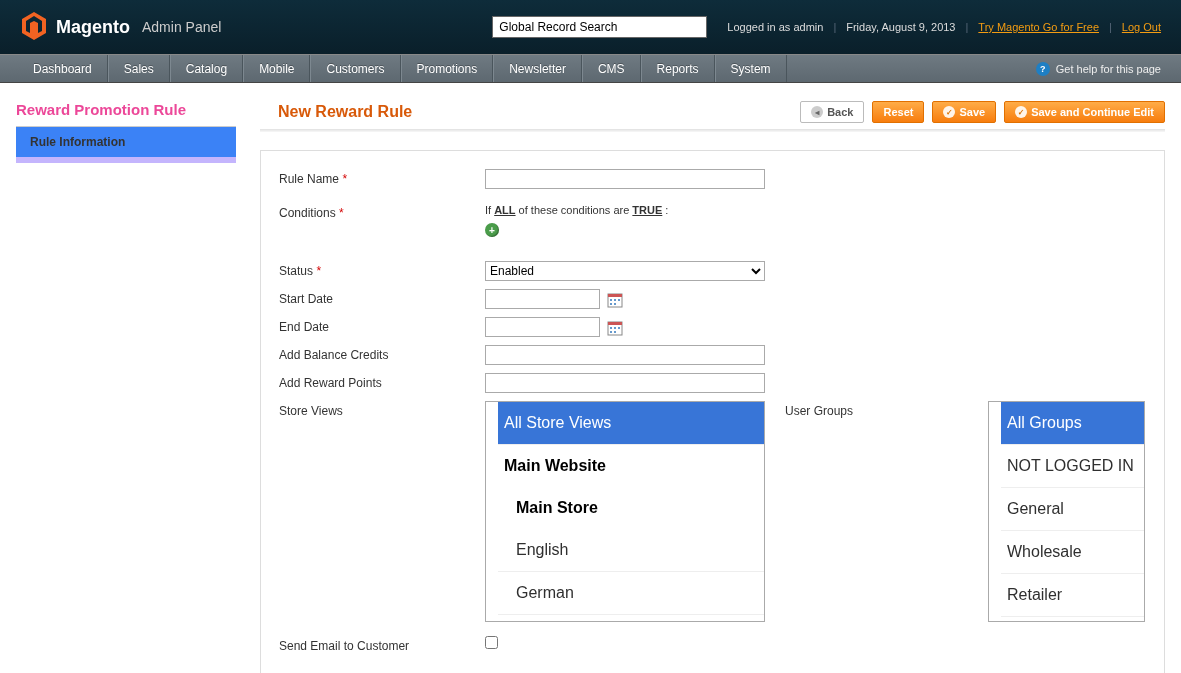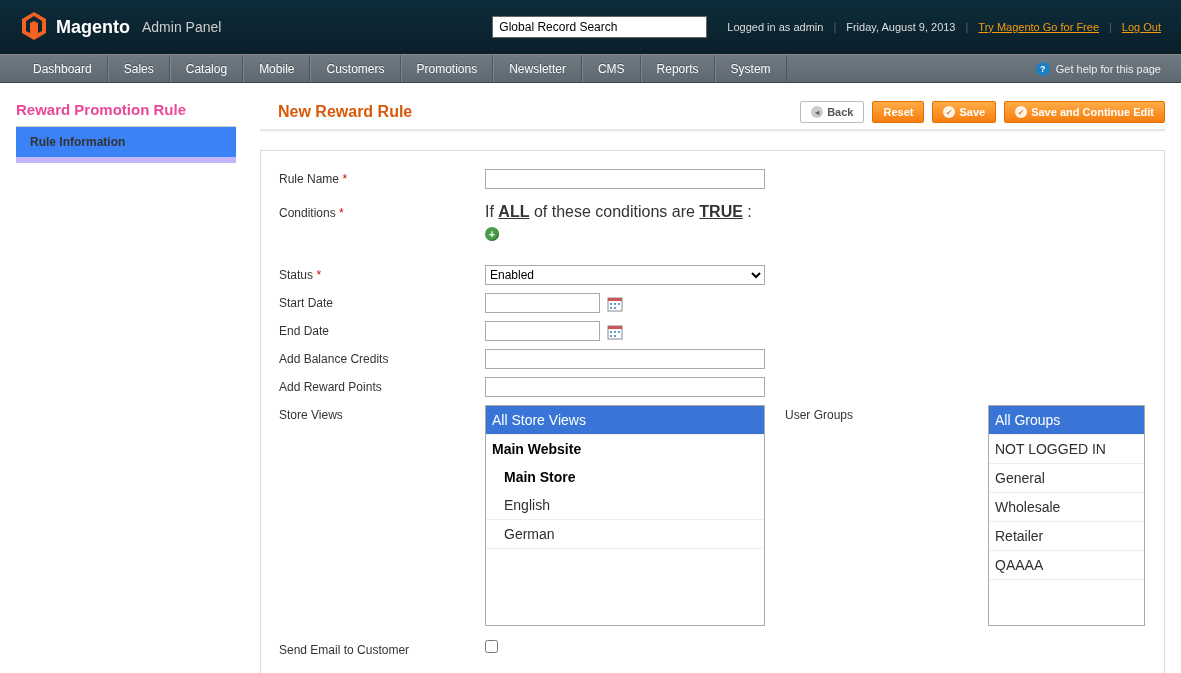--- a/index.html
+++ b/index.html
@@ -36,27 +36,27 @@
 .form-box { border: 1px solid #ddd; background: #fff; padding: 18px; }
 .form-row { display: flex; align-items: flex-start; margin-bottom: 14px; }
 .form-row.narrow { margin-bottom: 8px; }
 .form-label { width: 206px; flex-shrink: 0; font-size: 12px; color: #333; padding-top: 3px; }
 .req { color: #d40707; }
 .form-field input[type=text] { width: 280px; height: 20px; border: 1px solid #aaa; padding: 1px 4px; font-size: 12px; }
 .form-field input.short { width: 115px; }
 .form-field select { width: 280px; height: 20px; border: 1px solid #aaa; font-size: 12px; background: #fff; }
 .cal-icon { display: inline-block; width: 16px; height: 16px; vertical-align: middle; margin-left: 4px; cursor: pointer; }
 .cal-icon svg { display: block; }
-.conditions-text { font-size: 16px; color: #333; }
+.conditions-text { font-size: 11px; color: #333; }
 .conditions-text b { text-decoration: underline; cursor: pointer; }
 .add-cond { width: 14px; height: 14px; border-radius: 50%; background: #4a9c4a; display: flex; align-items: center; justify-content: center; color: #fff; font-size: 10px; font-weight: bold; margin-top: 6px; cursor: pointer; box-shadow: inset -1px -1px 1px rgba(0,0,0,0.3); }
 .dual-col { display: flex; gap: 10px; }
 .listbox { width: 280px; height: 221px; border: 1px solid #aaa; background: #fff; overflow-y: scroll; }
 .listbox.usergroups { width: 157px; overflow-y: hidden; }
-.lb-item { padding: 6px 6px; font-size: 14px; border-bottom: 1px solid #eee; cursor: pointer; }
+.lb-item { padding: 12px 6px; font-size: 16px; border-bottom: 1px solid #eee; cursor: pointer; margin-left: 12px; }
 .lb-item.selected { background: #3875d7; color: #fff; }
 .lb-item.header1 { font-weight: bold; color: #000; border-bottom: none; }
 .lb-item.header2 { font-weight: bold; color: #000; padding-left: 18px; border-bottom: none; }
 .lb-item.leaf { padding-left: 18px; }
 .ug-label { width: 203px; font-size: 12px; color: #333; padding-top: 3px; padding-left: 10px; }
 .checkbox { width: 13px; height: 13px; }
 </style>
 </head>
 <body>
 

